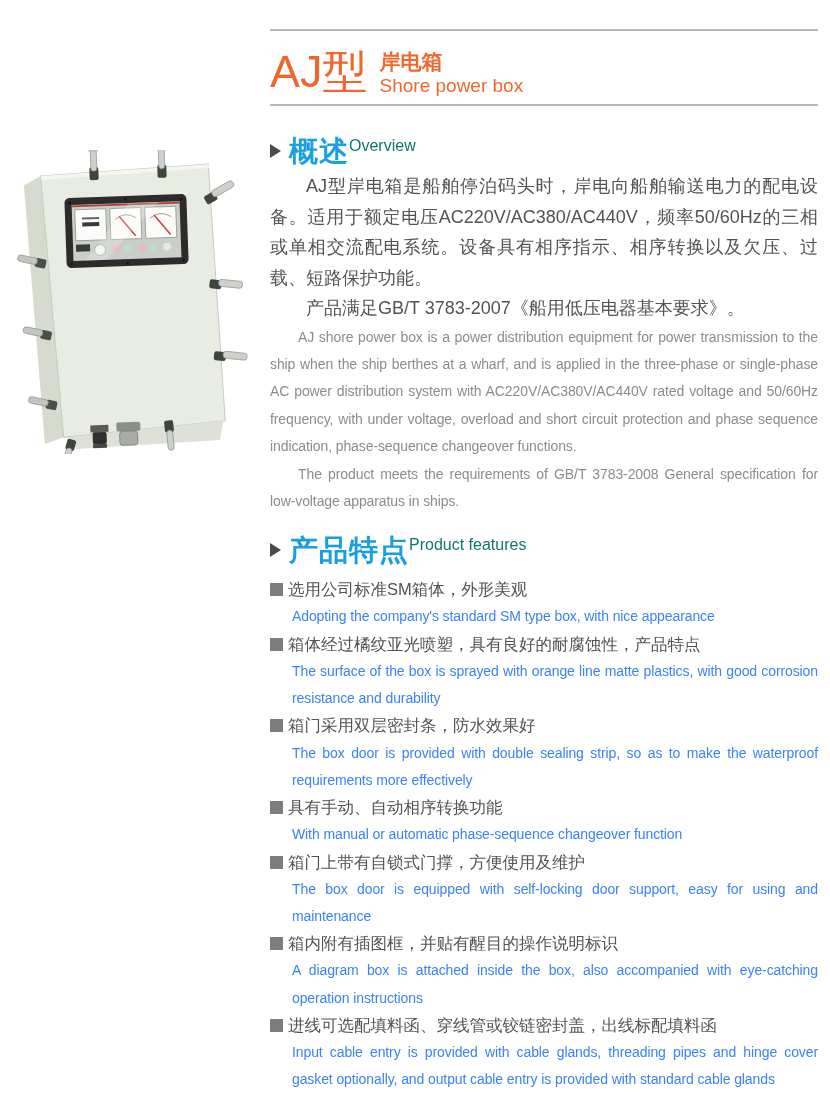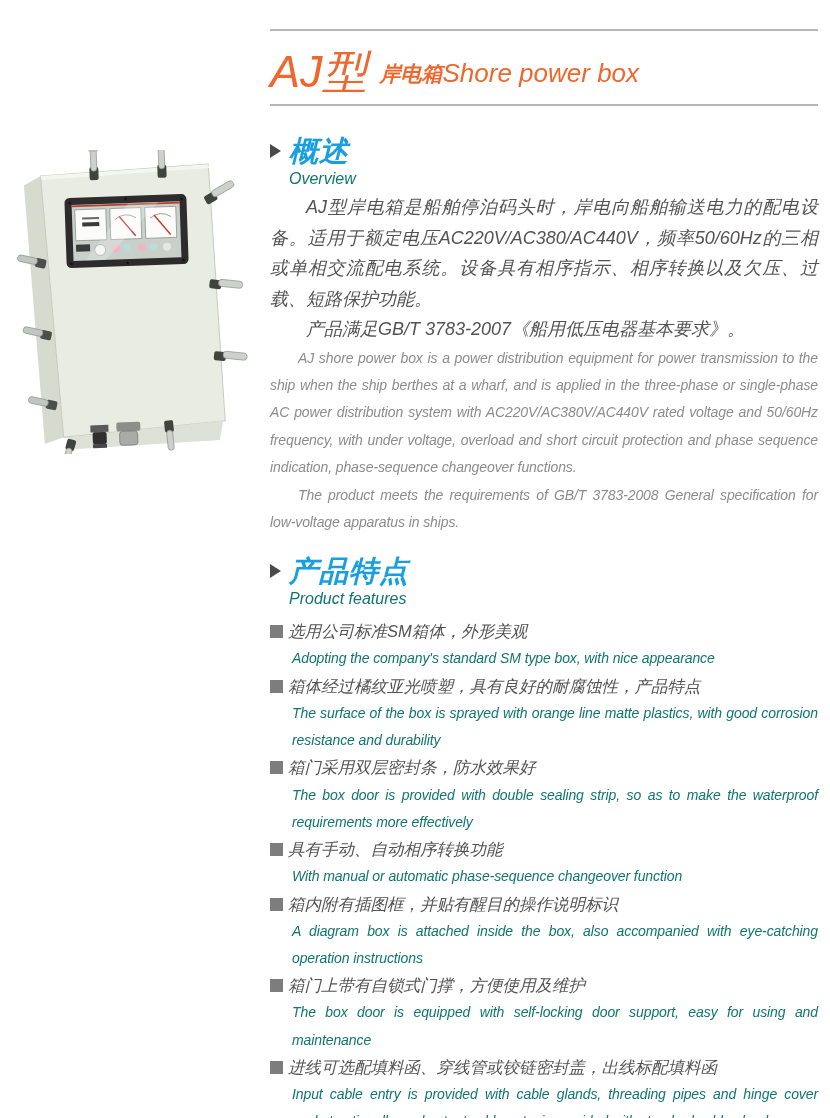--- a/index.html
+++ b/index.html
@@ -3,54 +3,53 @@
 <meta charset="utf-8">
 <style>
   * { margin:0; padding:0; box-sizing:border-box; }
   html,body { background:#ffffff; }
   .page {
     position:relative;
     width:830px; height:1118px;
     background:#ffffff;
     overflow:hidden;
     font-family:"Liberation Sans","DejaVu Sans",sans-serif;
-    font-style:italic;
   }
   
   .photo {
     position:absolute; left:10px; top:150px;
     width:238px; height:304px;
   }
   
   .content {
     position:absolute; left:270px; top:0;
     width:548px;
   }
   .rule { height:2px; background:#b5b6b5; }
   .rule-top { margin-top:29px; }
   .rule-title { margin-top:5px; }
 
   .title-row { display:flex; align-items:center; margin-top:14px; height:54px; }
   .model {
     font-size:45px; line-height:50px; color:#ef672c;
     letter-spacing:0px;
   }
-  .title-stack { display:flex; flex-direction:row; margin-left:12px; padding-top:2px; }
+  .title-stack { display:flex; flex-direction:column; margin-left:12px; padding-top:2px; }
   .t-zh { font-size:21px; font-weight:bold; color:#ef672c; line-height:25px; }
-  .t-en { font-size:26px; color:#ef672c; line-height:24px; }
+  .t-en { font-size:19px; color:#ef672c; line-height:24px; }
 
   .sec-head { display:flex; margin-top:29px; }
   .sec-head-2 { margin-top:19px; }
   .tri {
     width:0; height:0; margin-top:9px; margin-right:8px;
     border-left:11px solid #4a4a4a;
     border-top:7px solid transparent;
     border-bottom:7px solid transparent;
   }
-  .sec-txt { display:flex; flex-direction:column; }
+  .sec-txt { display:flex; flex-direction:row; }
   .sec-zh { font-size:29px; font-weight:bold; color:#189fe2; line-height:33px; letter-spacing:1px; }
   .sec-en { font-size:16px; color:#0f766e; line-height:21px; }
 
   .para-zh { margin-top:3px; }
   .para-zh p {
     font-size:18px; line-height:30.5px; color:#545252;
     text-align:justify; text-indent:2em;
   }
   .para-en { margin-top:0px; }
   .para-en p {
@@ -61,21 +60,21 @@
   .feat-list { margin-top:9px; }
   .feat-zh {
     font-size:16.5px; line-height:27.1px; color:#545252;
   }
   .sq {
     display:inline-block; width:13px; height:13px;
     background:#7d7d7d; margin-right:5px; vertical-align:-1px;
   }
   .feat-en {
     margin-left:22px;
-    font-size:14px; line-height:27.3px; color:#0f766e;
+    font-size:14px; line-height:27.3px; color:#3b82f6;
     text-align:justify; letter-spacing:-0.1px;
   }
 </style>
 </head>
 <body>
 
 <div class="page">
 
   <svg class="photo" viewBox="0 0 238 304" role="img" aria-label="AJ shore power box: light grey cabinet with viewing window, three analog meters, indicator lights, edge latches and bottom cable glands">
     <g transform="rotate(-2 119 152)">
@@ -233,29 +232,29 @@
         <div class="feat-zh"><span class="sq"></span><span>箱门采用双层密封条，防水效果好</span></div>
         <div class="feat-en">The box door is provided with double sealing strip, so as to make the waterproof requirements more effectively</div>
       </div>
 
       <div class="feat">
         <div class="feat-zh"><span class="sq"></span><span>具有手动、自动相序转换功能</span></div>
         <div class="feat-en">With manual or automatic phase-sequence changeover function</div>
       </div>
 
       <div class="feat">
+        <div class="feat-zh"><span class="sq"></span><span>箱门上带有自锁式门撑，方便使用及维护</span></div>
+        <div class="feat-en">The box door is equipped with self-locking door support, easy for using and maintenance</div>
+      </div>
+
+      <div class="feat">
         <div class="feat-zh"><span class="sq"></span><span>箱内附有插图框，并贴有醒目的操作说明标识</span></div>
         <div class="feat-en">A diagram box is attached inside the box, also accompanied with eye-catching operation instructions</div>
       </div>
 
       <div class="feat">
-        <div class="feat-zh"><span class="sq"></span><span>箱门上带有自锁式门撑，方便使用及维护</span></div>
-        <div class="feat-en">The box door is equipped with self-locking door support, easy for using and maintenance</div>
-      </div>
-
-      <div class="feat">
         <div class="feat-zh"><span class="sq"></span><span>进线可选配填料函、穿线管或铰链密封盖，出线标配填料函</span></div>
         <div class="feat-en">Input cable entry is provided with cable glands, threading pipes and hinge cover gasket optionally, and output cable entry is provided with standard cable glands</div>
       </div>
 
     </div>
   </div>
 </div>
 
 </body></html>

